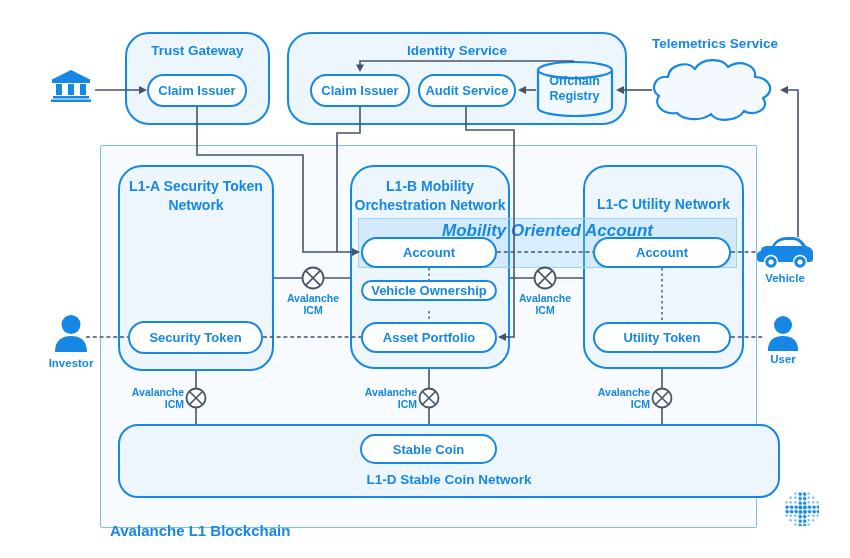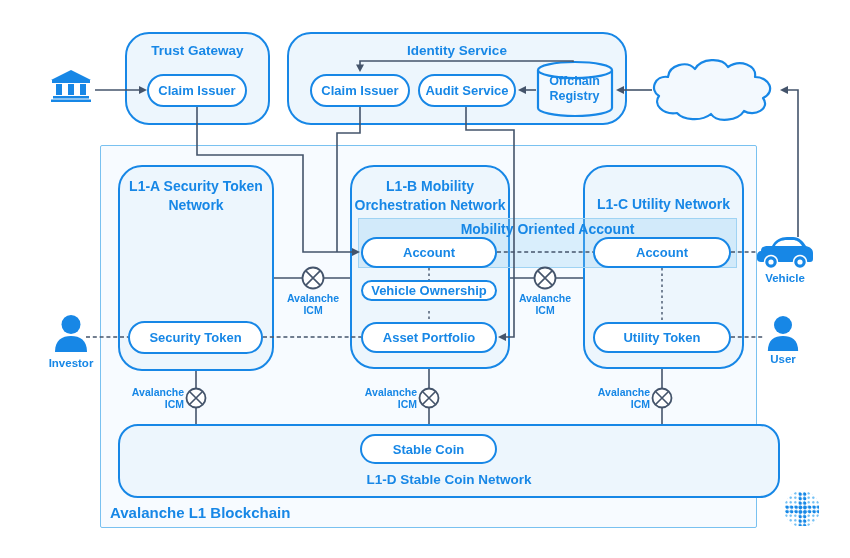--- a/index.html
+++ b/index.html
@@ -24,28 +24,28 @@
   .pill{
     position:absolute;background:var(--white);border:2px solid var(--primary);
     border-radius:17px;box-sizing:border-box;display:flex;align-items:center;justify-content:center;
     font-size:13px;color:var(--primary);white-space:nowrap;z-index:4;
   }
   .container{
     position:absolute;left:100px;top:145px;width:657px;height:383px;
     background:#f7fbff;border:1.5px solid #79c1f0;box-sizing:border-box;border-radius:2px;
   }
   .container-label{
-    position:absolute;left:110px;top:504px;font-size:15px;color:var(--primary);z-index:6;
+    position:absolute;left:110px;top:522px;font-size:15px;color:var(--primary);z-index:6;
   }
   .band{
     position:absolute;left:358px;top:218px;width:379px;height:50px;
     background:rgba(140,203,244,0.28);border:1px solid #9fd3f3;box-sizing:border-box;z-index:3;
   }
   .band-label{
-    position:absolute;left:0;right:0;top:2px;text-align:center;font-size:14px;color:var(--primary);
+    position:absolute;left:0;right:0;top:2px;text-align:center;font-size:17px;color:var(--primary);font-style:italic;
   }
   .toplabel{position:absolute;text-align:center;font-size:13.5px;color:var(--primary);}
   .actor-label{position:absolute;text-align:center;font-size:11.5px;line-height:14px;color:var(--primary);z-index:6;}
   .icm-label{position:absolute;font-size:10.5px;line-height:12px;color:var(--primary);z-index:6;}
   .wires{position:absolute;left:0;top:0;z-index:5;pointer-events:none;}
   .shape{position:absolute;z-index:2;}
   .icon{position:absolute;z-index:6;}
   .cyl-text{
     position:absolute;left:536px;top:74px;width:77px;text-align:center;
     font-size:12.5px;line-height:15px;color:var(--primary);z-index:4;
@@ -81,20 +81,21 @@
   </div>
   <div class="pill" style="left:310px;top:74px;width:100px;height:33px;">Claim Issuer</div>
   <div class="pill" style="left:418px;top:74px;width:98px;height:33px;">Audit Service</div>
 
   <svg class="shape" style="left:536px;top:60px;" width="78" height="58" viewBox="0 0 78 58">
     <path d="M2,10 v38 a37,8 0 0 0 74,0 v-38" fill="#f3f9fe" stroke="#1787e6" stroke-width="2.2"></path>
     <ellipse cx="39" cy="10" rx="37" ry="8" fill="#f3f9fe" stroke="#1787e6" stroke-width="2.2"></ellipse>
   </svg>
   <div class="cyl-text">Offchain Registry</div>
 
+  <div class="toplabel" style="left:645px;top:36px;width:140px;">Telemetrics Service</div>
   <svg class="shape" style="left:646px;top:56px;" width="144" height="70" viewBox="0 0 144 70">
     <path d="M31,57 C16,59 7,48 13,40 C3,34 9,19 22,21 C23,9 41,4 49,13 C55,2 76,1 82,11 C94,3 111,9 109,21 C124,21 130,36 117,42 C125,53 108,61 98,55 C92,65 71,67 65,58 C55,66 37,64 31,57 Z" fill="#f3f9fe" stroke="#1787e6" stroke-width="2.2" stroke-linejoin="round"></path>
   </svg>
 
   <svg class="icon" style="left:49px;top:70px;" width="44" height="32" viewBox="0 0 44 32">
     <g fill="#1787e6">
       <path d="M22,0 L42,10 L2,10 Z"></path>
       <rect x="3" y="10" width="38" height="3"></rect>
       <rect x="7" y="14" width="6" height="11"></rect>
       <rect x="19" y="14" width="6" height="11"></rect>

